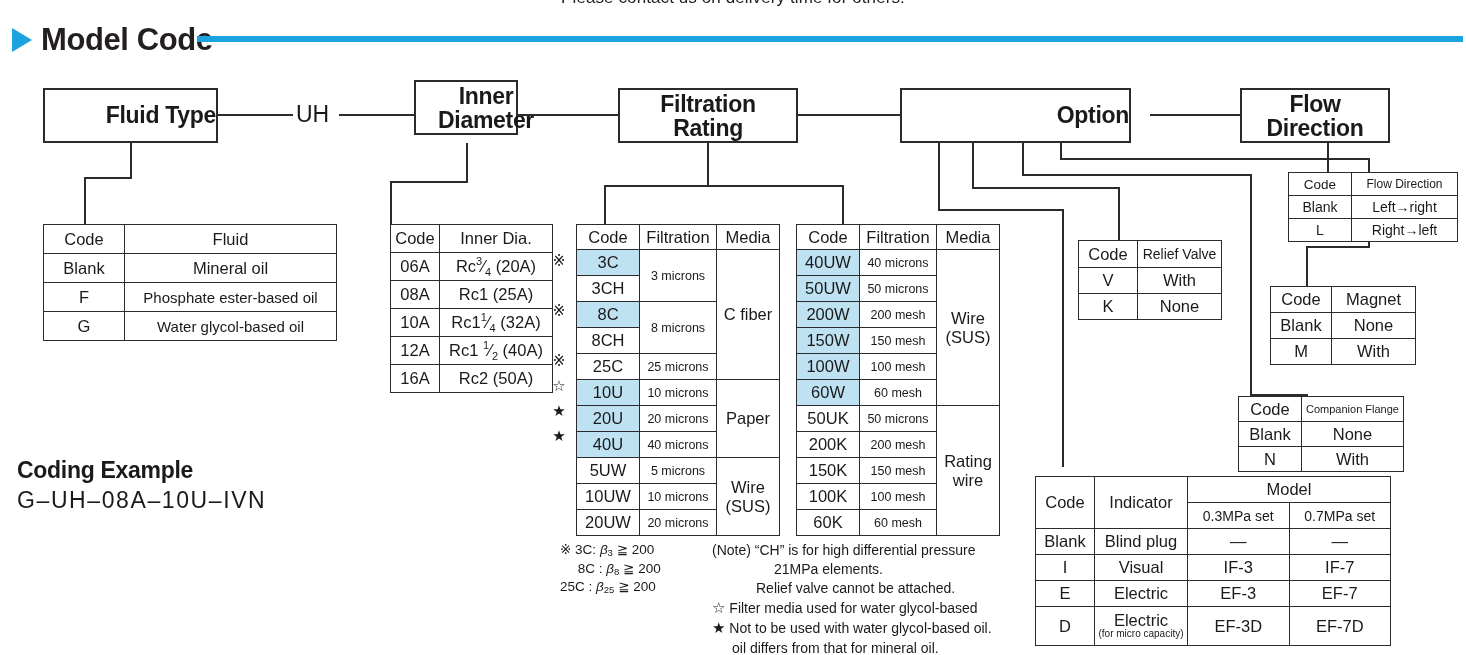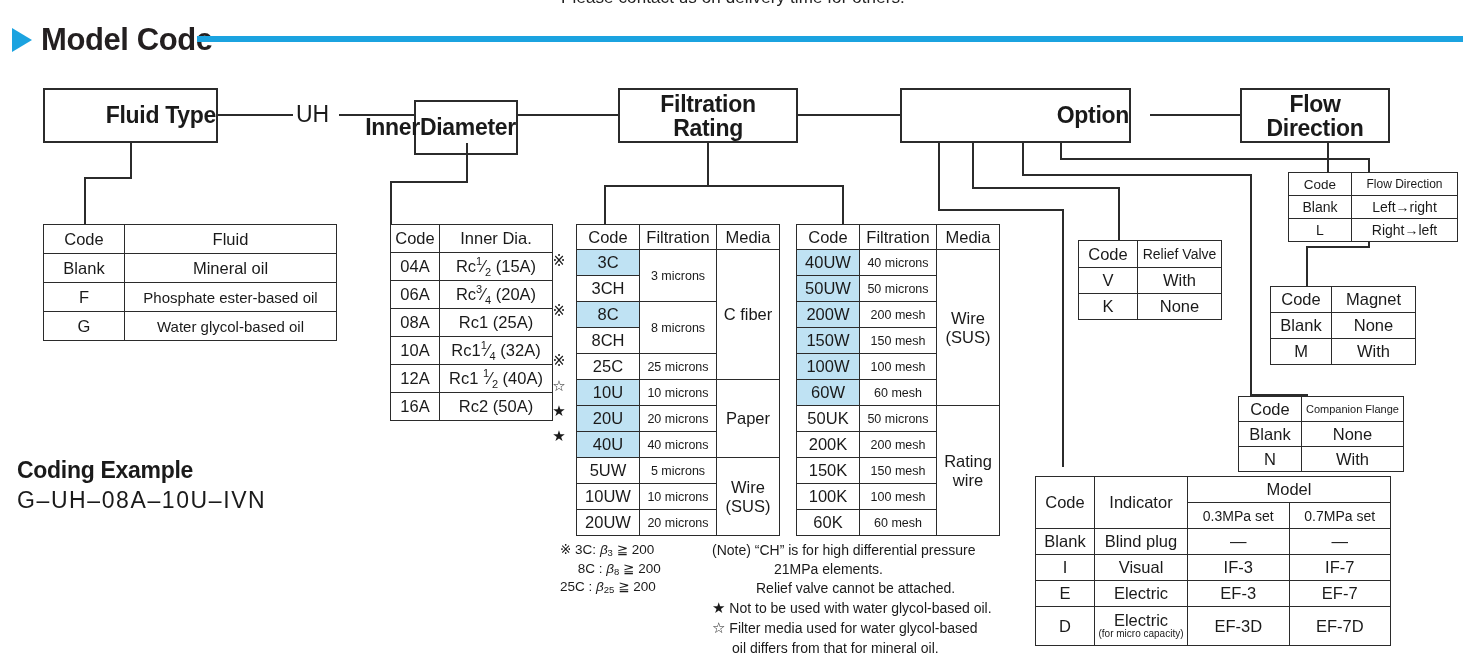--- a/index.html
+++ b/index.html
@@ -81,21 +81,21 @@
 <div class="abs" id="heading-rule"></div>
 
 <div class="abs stage" style="left:43px;top:88px;width:175px;height:55px;">
   <span>Fluid Type</span>
 </div>
 
 <div class="abs ln lh" style="left:218px;top:114px;width:75px;"></div>
 <div class="abs uh-label" style="left:296px;top:101px;">UH</div>
 <div class="abs ln lh" style="left:339px;top:114px;width:75px;"></div>
 
-<div class="abs stage" style="left:414px;top:100px;width:104px;height:55px;flex-direction:row;padding-left:40px;">
+<div class="abs stage" style="left:414px;top:80px;width:104px;height:55px;flex-direction:column;padding-left:40px;">
   <span>Inner</span>
   <span>Diameter</span>
 </div>
 
 <div class="abs ln lh" style="left:518px;top:114px;width:100px;"></div>
 
 <div class="abs stage" style="left:618px;top:88px;width:180px;height:55px;flex-direction:column;">
   <span>Filtration</span>
   <span>Rating</span>
 </div>
@@ -167,24 +167,20 @@
     <td class="sm" style="font-size:15px;">Water glycol-based oil</td>
   </tr>
 </tbody>
   </table>
 
 <table class="t abs" style="left:390px;top:224px;width:163px;">
   <tbody>
       <tr>
     <td class="big" style="width:48px;height:27px;">Code</td>
     <td class="big" style="height:27px;">Inner Dia.</td>
-  </tr>
-  <tr>
-    <td class="big" style="height:27px;">04A</td>
-    <td class="big">Rc<sup style="font-size:11px;">1</sup>⁄<sub style="font-size:11px;">2</sub>&nbsp;(15A)</td>
   </tr>
   <tr>
     <td class="big" style="height:27px;">06A</td>
     <td class="big">Rc<sup style="font-size:11px;">3</sup>⁄<sub style="font-size:11px;">4</sub>&nbsp;(20A)</td>
   </tr>
   <tr>
     <td class="big" style="height:27px;">08A</td>
     <td class="big">Rc1&nbsp;(25A)</td>
   </tr>
   <tr>
@@ -470,23 +466,23 @@
     <span>(Note)</span>
     <span>“CH” is for high differential pressure</span>
   </span>
   <span class="ln2">
     <span class="pad2"></span><span>21MPa elements.</span>
   </span>
   <span class="ln2">
     <span class="pad1"></span><span>Relief valve cannot be attached.</span>
   </span>
   <span class="ln2">
+    <span class="star">☆</span>
+    <span>Filter media used for water glycol-based</span>
+  </span>
+  <span class="ln2">
     <span class="star">★</span>
     <span>Not to be used with water glycol-based oil.</span>
   </span>
   <span class="ln2">
-    <span class="star">☆</span>
-    <span>Filter media used for water glycol-based</span>
-  </span>
-  <span class="ln2">
     <span class="pad1" style="width:20px;"></span><span>oil differs from that for mineral oil.</span>
   </span>
 </div>
 
 </body></html>

